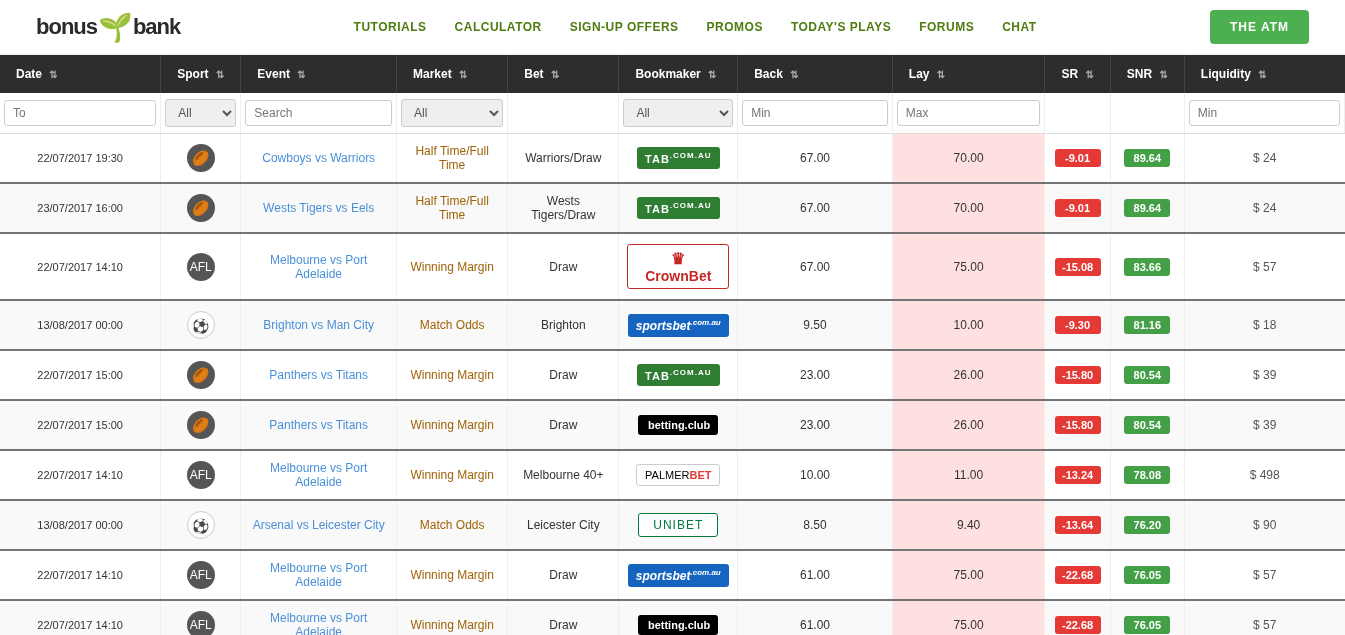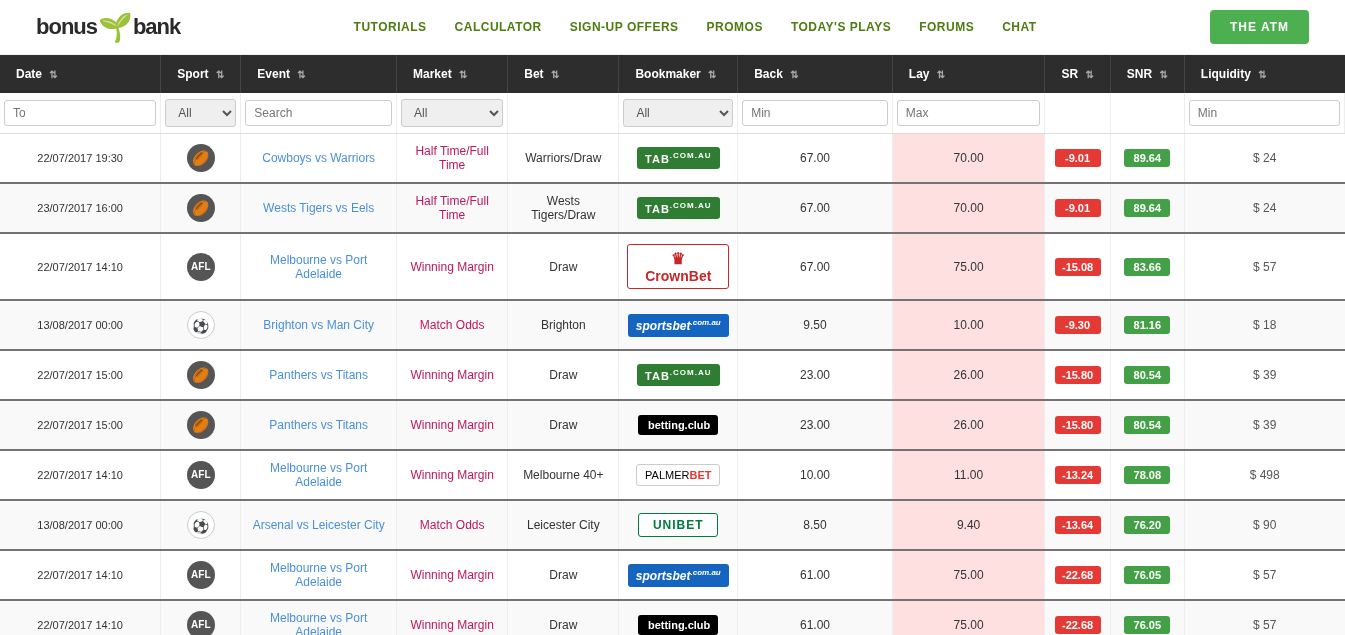--- a/index.html
+++ b/index.html
@@ -94,34 +94,34 @@
     tbody td {
       padding: 10px 8px;
       text-align: center;
       font-size: 12px;
       color: #333;
       border-right: 1px solid #eee;
     }
     tbody td:last-child { border-right: none; }
 
     .event-link { color: #4a90d9; text-decoration: none; }
-    .market-link { color: #be185d; text-decoration: none; text-align: center; }
+    .market-link { color: #a16207; text-decoration: none; text-align: center; }
 
     
     .sport-icon {
       display: inline-block;
       width: 28px;
       height: 28px;
       border-radius: 50%;
       line-height: 28px;
       text-align: center;
       font-size: 14px;
     }
     .sport-rugby { background: #555; color: #fff; }
-    .sport-afl { background: #555; color: #fff; font-size: 10px; font-weight: bold; }
+    .sport-afl { background: #555; color: #fff; font-size: 12px; font-weight: normal; }
     .sport-soccer { background: #fff; color: #333; border: 1px solid #ccc; }
 
     
     .bm-badge {
       display: inline-block;
       padding: 4px 8px;
       border-radius: 3px;
       font-size: 11px;
       font-weight: bold;
       color: #fff;
@@ -170,21 +170,21 @@
       font-weight: 900;
       letter-spacing: -1px;
       display: flex;
       align-items: center;
     }
     .logo-text .b1 { color: #2a2a2a; }
     .logo-text .dot { color: #4caf50; font-size: 28px; margin: 0 1px; }
     .crownbet-text { color: #c62828; font-size: 14px; font-weight: bold; }
     .crownbet-crown { color: #c62828; font-size: 16px; }
     .sportsbet-text { color: #fff; font-size: 12px; font-style: italic; font-weight: bold; }
-    .unibet-text { letter-spacing: 1px; font-size: 12px; font-weight: bold; }
+    .unibet-text { letter-spacing: 1px; font-size: 12px; font-weight: normal; }
     .unibet-u { color: #007a3d; }
     .palmerbet-palmer { color: #000; font-weight: 400; font-size: 11px; }
     .palmerbet-bet { color: #e53935; font-weight: 900; font-size: 11px; }
   </style>
 </head>
 <body>
 
 <div class="header">
 
   <div class="logo-text">

